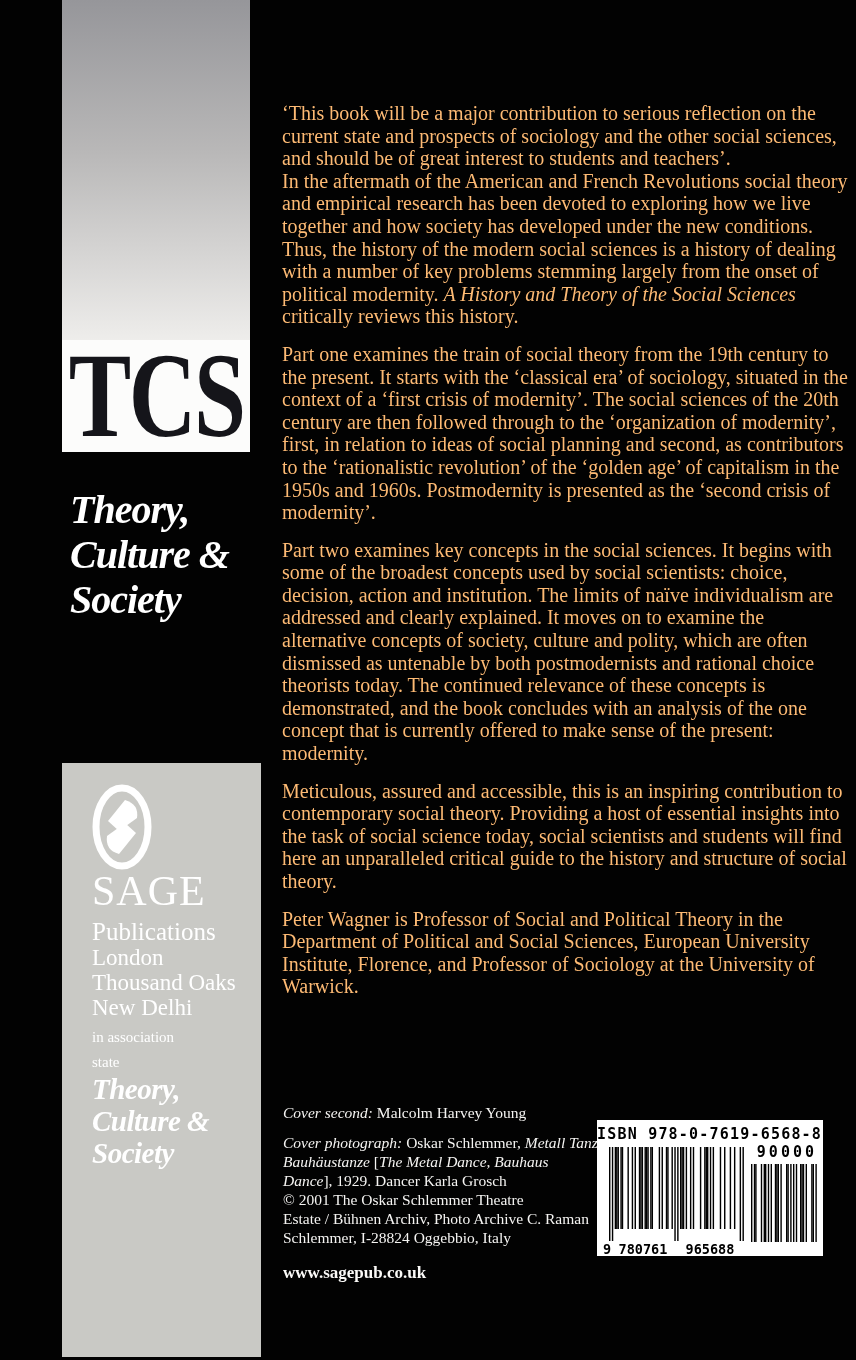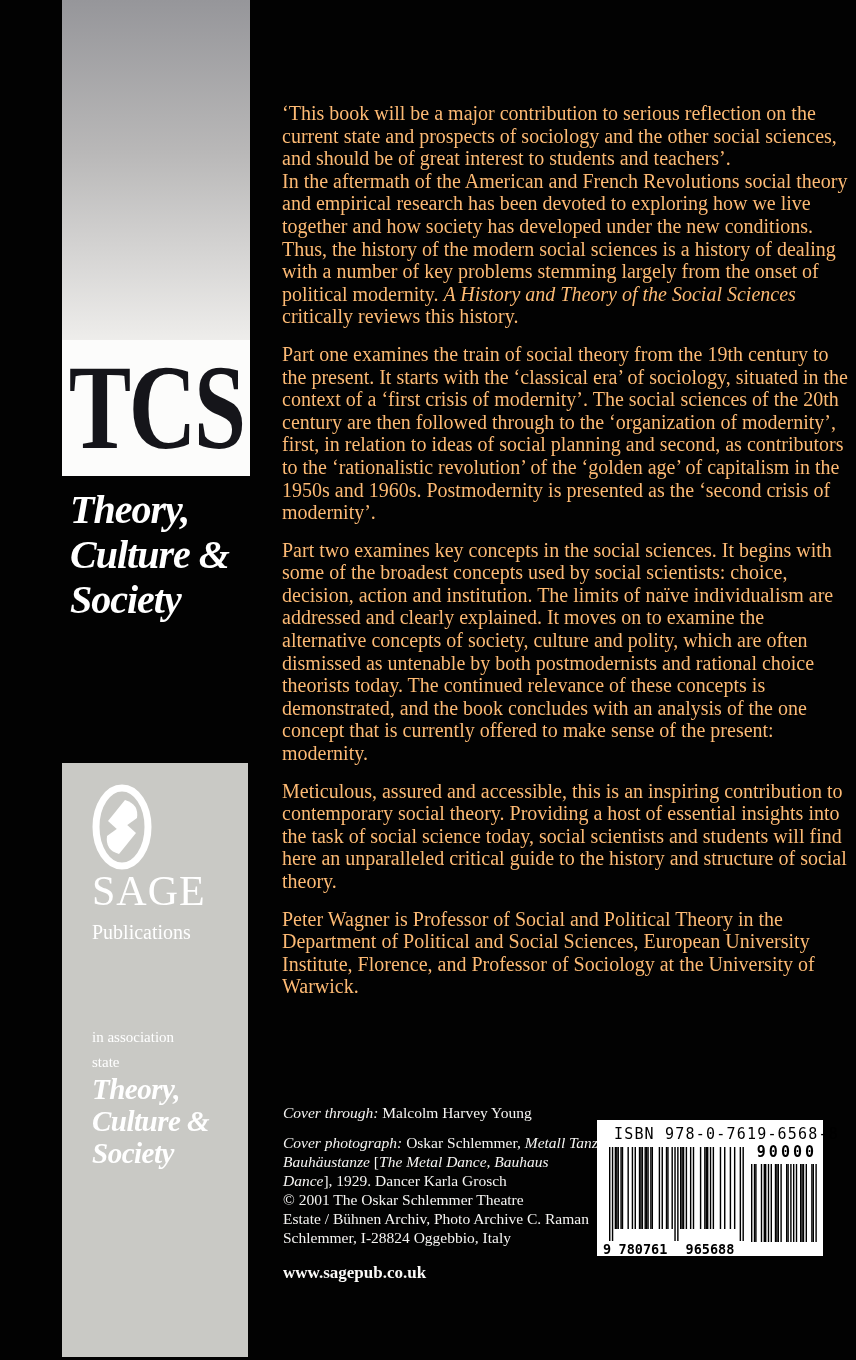--- a/index.html
+++ b/index.html
@@ -1,49 +1,49 @@
 <!DOCTYPE html>
 <html><head>
 <meta charset="utf-8">
 <style>
   html,body{margin:0;padding:0;background:#000;}
   .page{position:relative;width:856px;height:1360px;background:#020202;overflow:hidden;
         font-family:"Liberation Serif","DejaVu Serif",serif;}
   
   .grad{position:absolute;left:62px;top:0;width:188px;height:340px;
         background:linear-gradient(180deg,#96969a 0%,#b9b8b8 45%,#eeedeb 100%);}
-  .tcsbox{position:absolute;left:62px;top:340px;width:188px;height:136px;background:#fcfcfb;
+  .tcsbox{position:absolute;left:62px;top:340px;width:188px;height:112px;background:#fcfcfb;
           display:flex;align-items:center;justify-content:center;}
   .tcsbox span{font-weight:bold;font-size:120px;line-height:1;color:#15151a;
                transform:scaleX(.78);letter-spacing:-3px;}
   .tcstitle{position:absolute;left:70px;top:487px;width:190px;color:#ffffff;
             font-style:italic;font-weight:bold;font-size:40px;line-height:45px;letter-spacing:-1px;}
-  .sagebox{position:absolute;left:62px;top:763px;width:186px;height:594px;background:#c9c9c5;color:#fff;}
+  .sagebox{position:absolute;left:62px;top:763px;width:186px;height:594px;background:#c9c9c5;color:#fff;padding-left:13px;}
   .sagelogo{position:absolute;left:28px;top:18px;}
   .sagename{position:absolute;left:30px;top:104px;font-size:42px;line-height:48px;letter-spacing:1px;}
-  .sagepub{position:absolute;left:30px;top:152px;font-size:20px;line-height:34px;}
+  .sagepub{position:absolute;left:30px;top:152px;font-size:25px;line-height:34px;}
   .cities{position:absolute;left:30px;top:182px;font-size:23px;line-height:25px;}
   .assoc{position:absolute;left:30px;top:262px;font-size:15px;line-height:25px;}
   .journal{position:absolute;left:30px;top:310px;font-style:italic;font-weight:bold;
            font-size:29px;line-height:32px;letter-spacing:-0.5px;}
   
   .main{position:absolute;left:282px;top:102px;width:566px;color:#fdba74;
         font-size:20px;line-height:22.6px;}
   .main p{margin:0 0 15px 0;}
   .main p.quote{margin-bottom:0;}
   .main p.attribution{font-style:italic;text-align:right;margin-bottom:20px;}
   
   .credits{position:absolute;left:283px;top:1103px;width:340px;color:#f5f4f2;
            font-size:15.5px;line-height:19px;}
   .credits p{margin:0 0 11px 0;white-space:pre-line;}
   .website{position:absolute;left:283px;top:1263px;color:#fbfaf8;font-weight:bold;font-size:17px;}
   
   .barcode{position:absolute;left:597px;top:1120px;width:226px;height:136px;background:#ffffff;color:#000;}
-  .isbnline{position:absolute;top:5px;left:0;width:100%;text-align:right;
-            font-family:"DejaVu Sans Mono",monospace;font-weight:normal;font-size:15px;letter-spacing:1.2px;padding-left:16px;}
+  .isbnline{position:absolute;top:5px;left:0;width:100%;text-align:left;
+            font-family:"DejaVu Sans Mono",monospace;font-weight:bold;font-size:15px;letter-spacing:1.2px;}
   .price{position:absolute;top:23px;right:6px;
          font-family:"DejaVu Sans Mono",monospace;font-weight:bold;font-size:15px;letter-spacing:3px;}
   .eanmain{position:absolute;left:6px;top:27px;}
   .eansupp{position:absolute;left:152px;top:44px;}
   svg text{font-family:"DejaVu Sans Mono",monospace;font-weight:bold;}
 </style>
 </head>
 <body>
 
 <div class="page">
@@ -61,20 +61,25 @@
   </div>
 
   <div class="sagebox">
     <svg class="sagelogo" width="64" height="96" viewBox="0 0 64 96">
       <ellipse cx="32" cy="46" rx="26" ry="39" fill="none" stroke="#ffffff" stroke-width="7"></ellipse>
       <path fill="#ffffff" d="M18 40 L35 19 Q49 23 47 37 L29 50 Z"></path>
       <path fill="#ffffff" d="M46 52 L29 73 Q15 69 17 55 L35 42 Z"></path>
     </svg>
     <div class="sagename">SAGE</div>
     <div class="sagepub">Publications</div>
+    <div class="cities">
+      <div>London</div>
+      <div>Thousand Oaks</div>
+      <div>New Delhi</div>
+    </div>
     <div class="assoc">
       <div>in association</div>
       <div>state</div>
     </div>
     <div class="journal">
       <div>Theory,</div>
       <div>Culture &amp;</div>
       <div>Society</div>
     </div>
   </div>
@@ -82,21 +87,21 @@
   <div class="main" id="blurb">
       <p class="quote"><span>‘This book will be a major contribution to serious reflection on the current state and prospects of sociology and the other social sciences, and should be of great interest to students and teachers’.</span></p>
       <p><span>In the aftermath of the American and French Revolutions social theory and empirical research has been devoted to exploring how we live together and how society has developed under the new conditions. Thus, the history of the modern social sciences is a history of dealing with a number of key problems stemming largely from the onset of political modernity. </span><span style="font-style: italic;">A History and Theory of the Social Sciences</span><span> critically reviews this history.</span></p>
       <p><span>Part one examines the train of social theory from the 19th century to the present. It starts with the ‘classical era’ of sociology, situated in the context of a ‘first crisis of modernity’. The social sciences of the 20th century are then followed through to the ‘organization of modernity’, first, in relation to ideas of social planning and second, as contributors to the ‘rationalistic revolution’ of the ‘golden age’ of capitalism in the 1950s and 1960s. Postmodernity is presented as the ‘second crisis of modernity’.</span></p>
       <p><span>Part two examines key concepts in the social sciences. It begins with some of the broadest concepts used by social scientists: choice, decision, action and institution. The limits of naïve individualism are addressed and clearly explained. It moves on to examine the alternative concepts of society, culture and polity, which are often dismissed as untenable by both postmodernists and rational choice theorists today. The continued relevance of these concepts is demonstrated, and the book concludes with an analysis of the one concept that is currently offered to make sense of the present: modernity.</span></p>
       <p><span>Meticulous, assured and accessible, this is an inspiring contribution to contemporary social theory. Providing a host of essential insights into the task of social science today, social scientists and students will find here an unparalleled critical guide to the history and structure of social theory.</span></p>
       <p><span style="font-weight: normal;">Peter Wagner</span><span> is Professor of Social and Political Theory in the Department of Political and Social Sciences, European University Institute, Florence, and Professor of Sociology at the University of Warwick.</span></p>
     </div>
 
   <div class="credits" id="credits">
-      <p><span style="font-style: italic;">Cover through:</span><span> Malcolm Harvey Young</span></p>
+      <p><span style="font-style: italic;">Cover second:</span><span> Malcolm Harvey Young</span></p>
       <p><span style="font-style: italic;">Cover photograph:</span><span> Oskar Schlemmer, </span><span style="font-style: italic;">Metall Tanz,
 Bauhäustanze</span><span> [</span><span style="font-style: italic;">The Metal Dance, Bauhaus
 Dance</span><span>], 1929. Dancer Karla Grosch
 © 2001 The Oskar Schlemmer Theatre
 Estate / Bühnen Archiv, Photo Archive C. Raman
 Schlemmer, I-28824 Oggebbio, Italy</span></p>
     </div>
 
   <div class="website">www.sagepub.co.uk</div>
 

